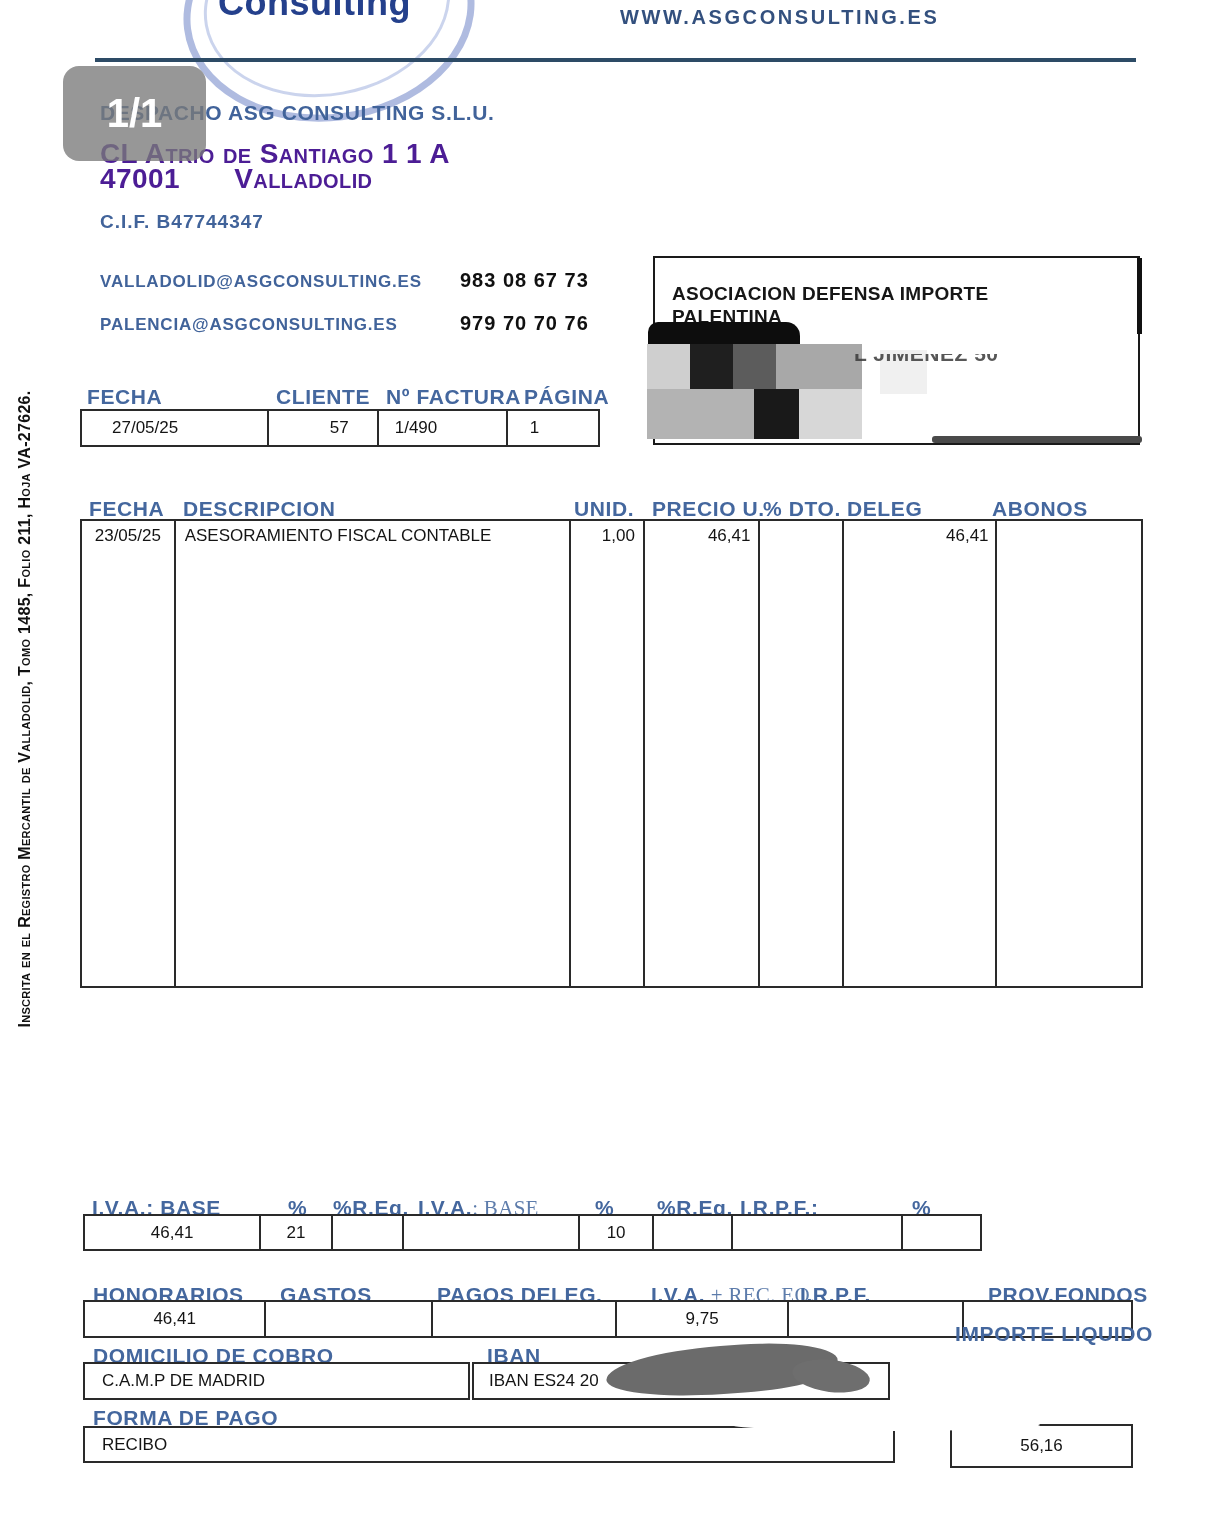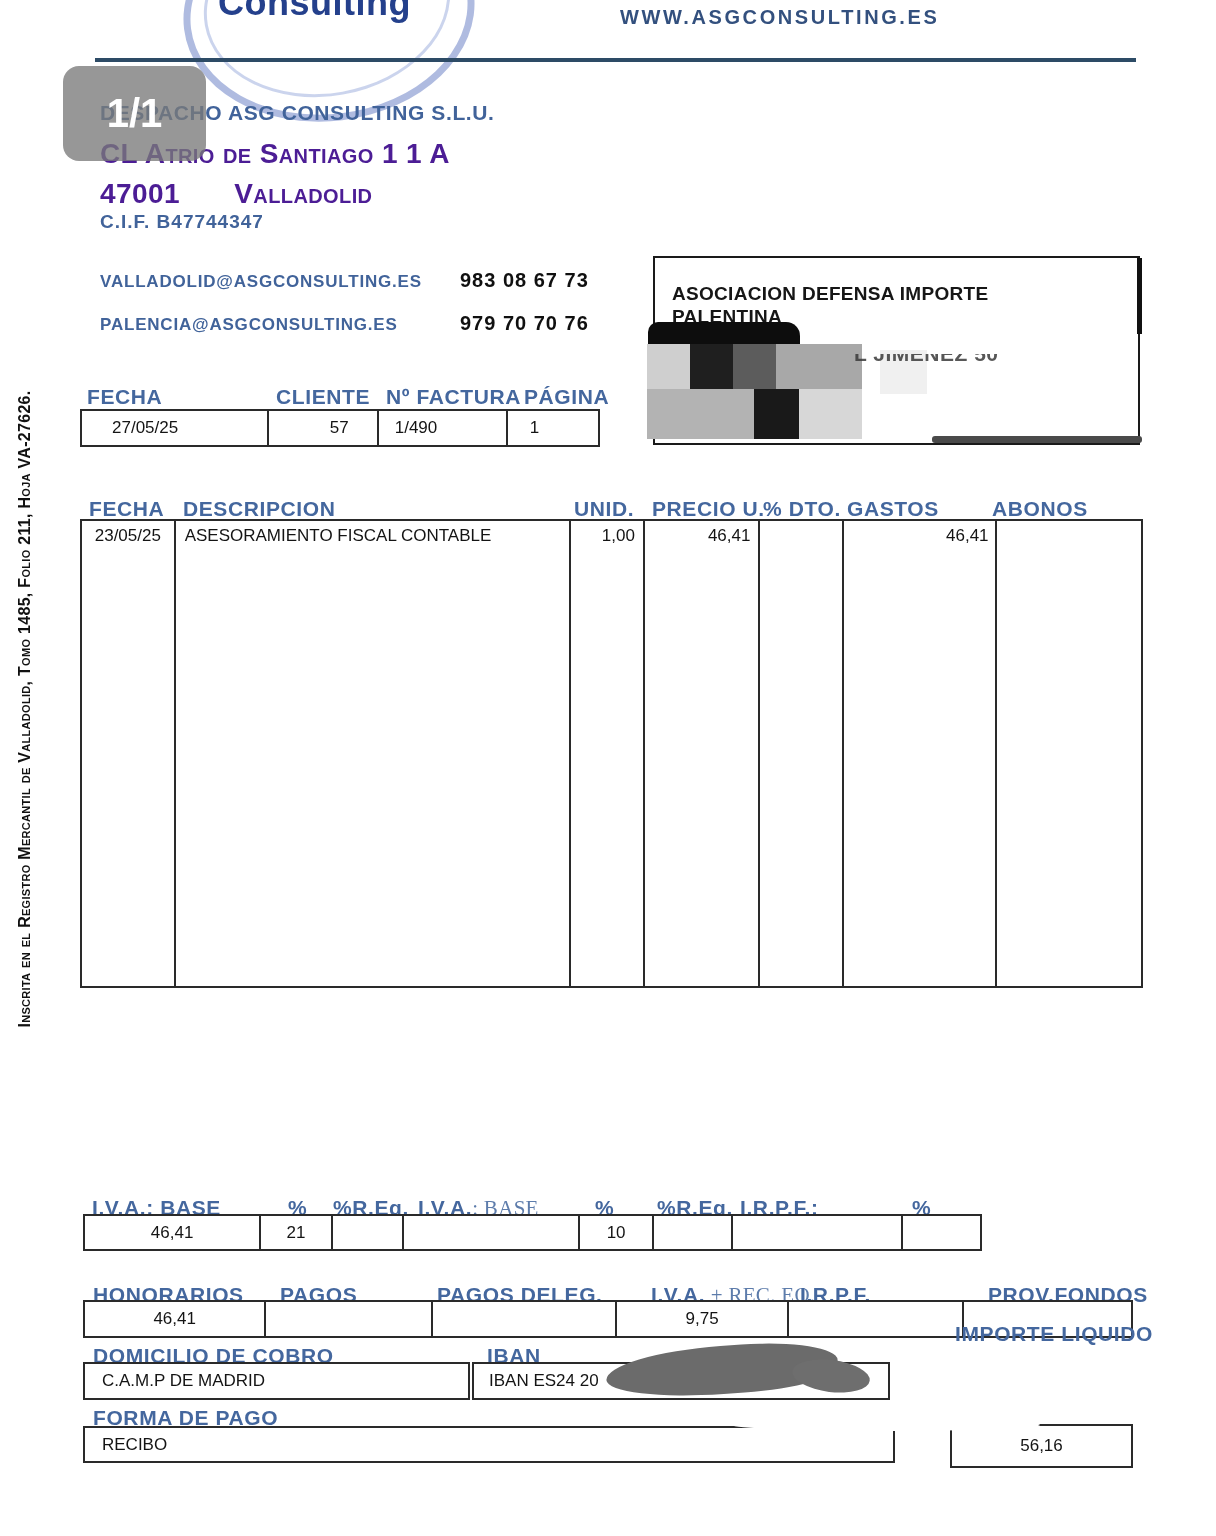--- a/index.html
+++ b/index.html
@@ -61,21 +61,21 @@
 <div class="page">
 
   <div class="logo-ellipse1"></div>
   <div class="logo-ellipse2"></div>
   <div class="logo-text">Consulting</div>
   <div class="website">WWW.ASGCONSULTING.ES</div>
   <div class="rule"></div>
 
   <div class="co-name">DESPACHO ASG CONSULTING S.L.U.</div>
   <div class="addr sc" style="top:138px;">CL Atrio de Santiago 1  1 A</div>
-  <div class="addr" style="top:178px;">
+  <div class="addr" style="top:163px;">
     <span>47001</span>
     <span style="display:inline-block;width:38px;"></span>
     <span class="sc">Valladolid</span>
   </div>
   <div class="cif">C.I.F. B47744347</div>
 
   <div class="badge">
     <span>1/1</span>
   </div>
 
@@ -124,21 +124,21 @@
     <div class="cell l" style="width:91px;padding-left:22px;">
         <span class="val">1</span>
       </div>
   </div>
 
   <div class="lbl" style="left:89px;top:497px;">FECHA</div>
   <div class="lbl" style="left:183px;top:497px;">DESCRIPCION</div>
   <div class="lbl" style="left:574px;top:497px;">UNID.</div>
   <div class="lbl" style="left:652px;top:497px;">PRECIO U.</div>
   <div class="lbl" style="left:763px;top:497px;">% DTO.</div>
-  <div class="lbl" style="left:847px;top:497px;">GASTOS</div>
+  <div class="lbl" style="left:847px;top:497px;">DELEG</div>
   <div class="lbl" style="left:992px;top:497px;">ABONOS</div>
 
   <div class="itable">
     <div class="icol" style="width:94px;text-align:center;">
         <span class="val">23/05/25</span>
       </div>
     <div class="icol" style="width:397px;padding-left:9px;">
         <span class="val">ASESORAMIENTO FISCAL CONTABLE</span>
       </div>
     <div class="icol" style="width:74px;text-align:right;padding-right:8px;">
@@ -190,21 +190,21 @@
       </div>
     <div class="cell c" style="width:171px;">
         <span class="val"></span>
       </div>
     <div class="cell c" style="width:77px;">
         <span class="val"></span>
       </div>
   </div>
 
   <div class="lbl" style="left:93px;top:1283px;"><span>HONORARIOS</span></div>
-  <div class="lbl" style="left:280px;top:1283px;"><span>PAGOS</span></div>
+  <div class="lbl" style="left:280px;top:1283px;"><span>GASTOS</span></div>
   <div class="lbl" style="left:437px;top:1283px;"><span>PAGOS DELEG.</span></div>
   <div class="lbl" style="left:651px;top:1283px;"><span>I.V.A.</span><span class="serif"> + REC. EQ.</span></div>
   <div class="lbl" style="left:800px;top:1283px;"><span>I.R.P.F.</span></div>
   <div class="lbl" style="left:988px;top:1283px;"><span>PROV.FONDOS</span></div>
 
   <div class="box" style="left:83px;top:1300px;width:1050px;height:38px;">
     <div class="cell c" style="width:182px;">
         <span class="val">46,41</span>
       </div>
     <div class="cell c" style="width:167px;">

